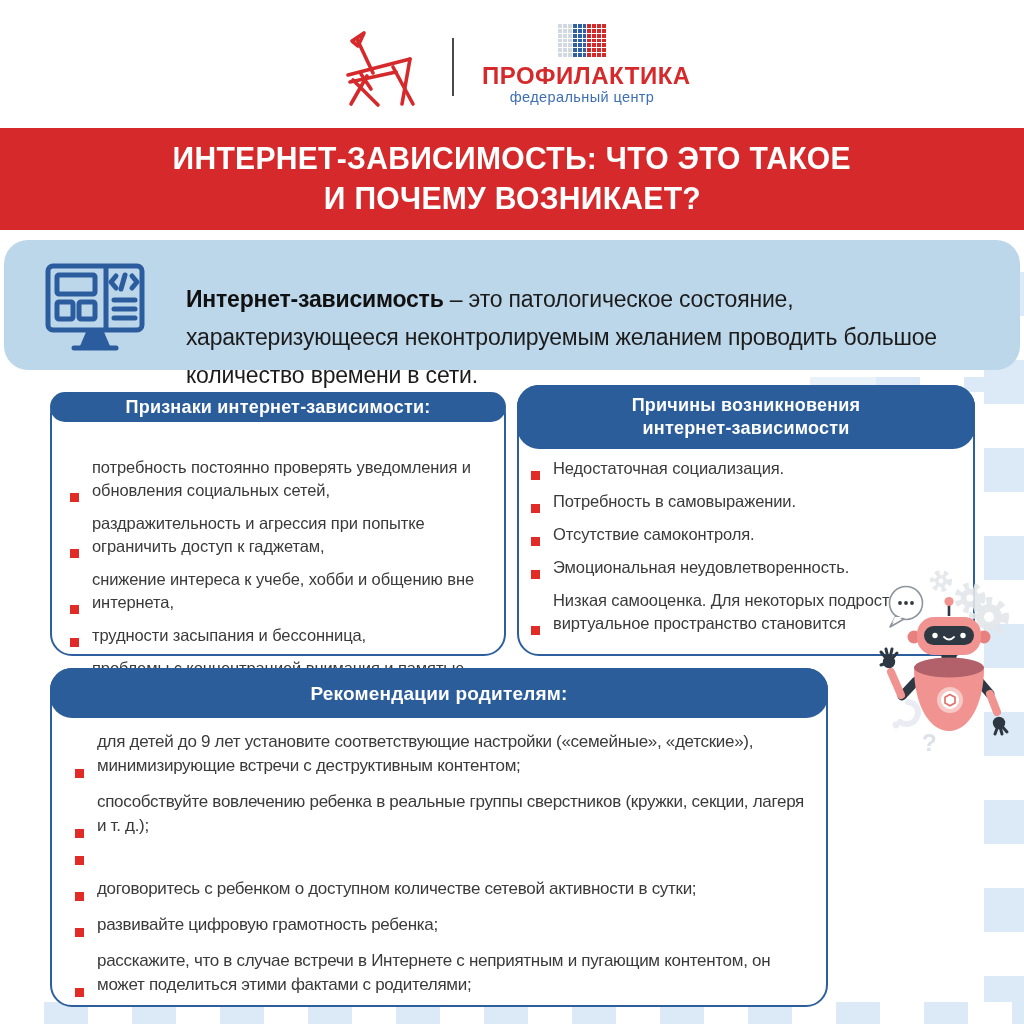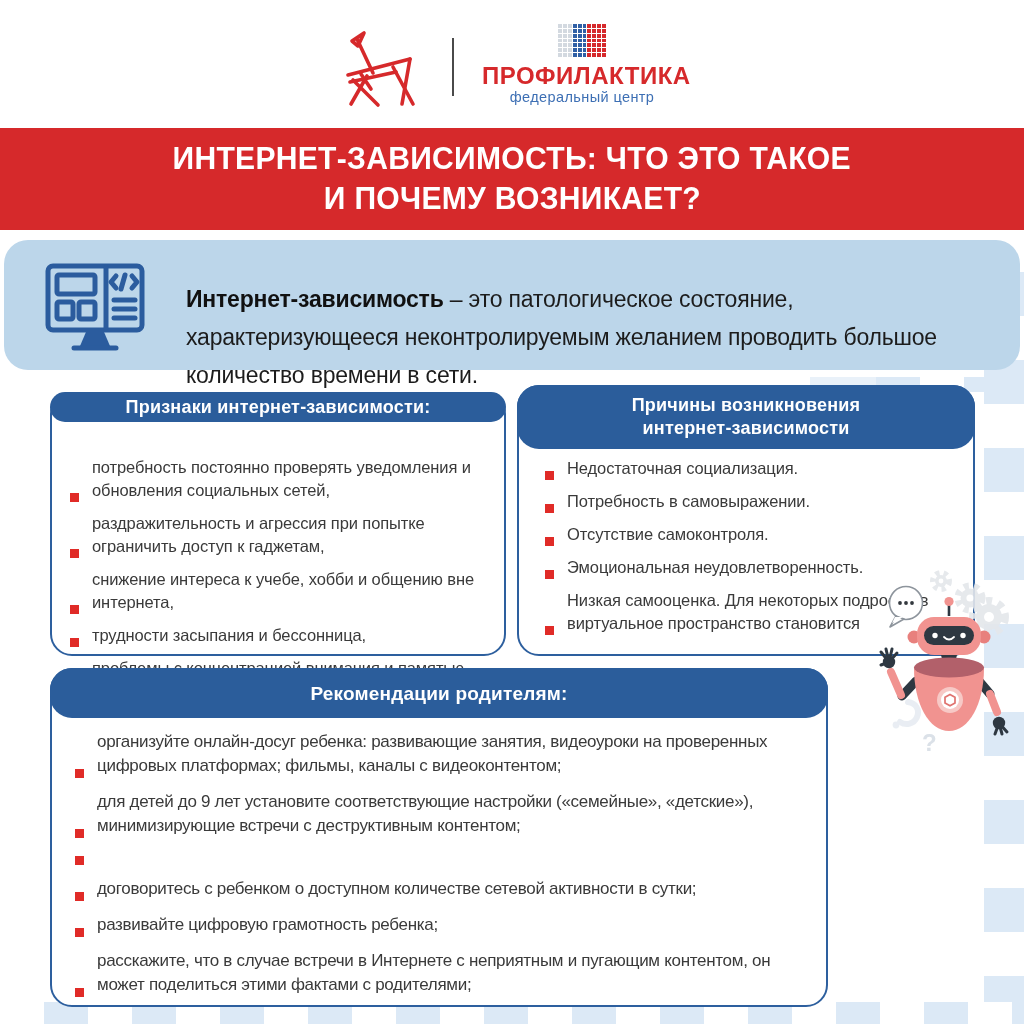--- a/index.html
+++ b/index.html
@@ -57,21 +57,21 @@
   .box-signs{left:50px;top:392px;width:456px;height:264px;}
   .box-signs .box-header{height:30px;}
   .box-causes{left:517px;top:385px;width:458px;height:271px;}
   .box-causes .box-header{height:64px;}
   .box-recs{left:50px;top:668px;width:778px;height:339px;}
   .box-recs .box-header{height:50px;}
   .box-recs .box-header .hline{font-size:19px;}
 
   ul.bullet-list{list-style:none;margin:0;padding:0;position:absolute;left:0;right:0;}
   .box-signs ul.bullet-list{top:62px;padding:0 16px 0 18px;}
-  .box-causes ul.bullet-list{top:70px;padding:0 14px 0 26px;}
+  .box-causes ul.bullet-list{top:70px;padding:0 14px 0 12px;}
   .box-recs ul.bullet-list{top:60px;padding:0 20px 0 23px;}
   ul.bullet-list li{display:flex;align-items:flex-end;color:var(--text);}
   .box-signs li,.box-causes li{font-size:16.5px;line-height:23px;margin-bottom:10px;letter-spacing:-.1px;}
   .box-recs li{font-size:17px;line-height:24px;margin-bottom:12px;letter-spacing:-.3px;}
   .bullet{flex:0 0 auto;width:9px;height:9px;background:#e02b27;margin-top:6px;}
   .box-signs .bullet,.box-causes .bullet{margin-right:13px;}
   .box-recs .bullet{margin-right:13px;}
   .box-causes .bullet{margin-top:7px;}
 
   .robot-svg{position:absolute;left:858px;top:553px;width:166px;height:232px;z-index:6;pointer-events:none;}
@@ -266,30 +266,30 @@
         </li>
       </ul>
   </div>
 
   <div class="box box-recs">
     <div class="box-header">
       <div class="hline">Рекомендации родителям:</div>
     </div>
     <ul class="bullet-list">
 
-        <li>
-          <span class="bullet"></span>
-          <span>организуйте онлайн-досуг ребенка: развивающие занятия, видеоуроки на проверенных цифровых платформах; фильмы, каналы с видеоконтентом;</span>
-        </li>
 
         <li>
           <span class="bullet"></span>
           <span>для детей до 9 лет установите соответствующие настройки («семейные», «детские»), минимизирующие встречи с деструктивным контентом;</span>
         </li>
 
+        <li>
+          <span class="bullet"></span>
+          <span>способствуйте вовлечению ребенка в реальные группы сверстников (кружки, секции, лагеря и т. д.);</span>
+        </li>
 
         <li>
           <span class="bullet"></span>
         </li>
 
         <li>
           <span class="bullet"></span>
           <span>договоритесь с ребенком о доступном количестве сетевой активности в сутки;</span>
         </li>
 

